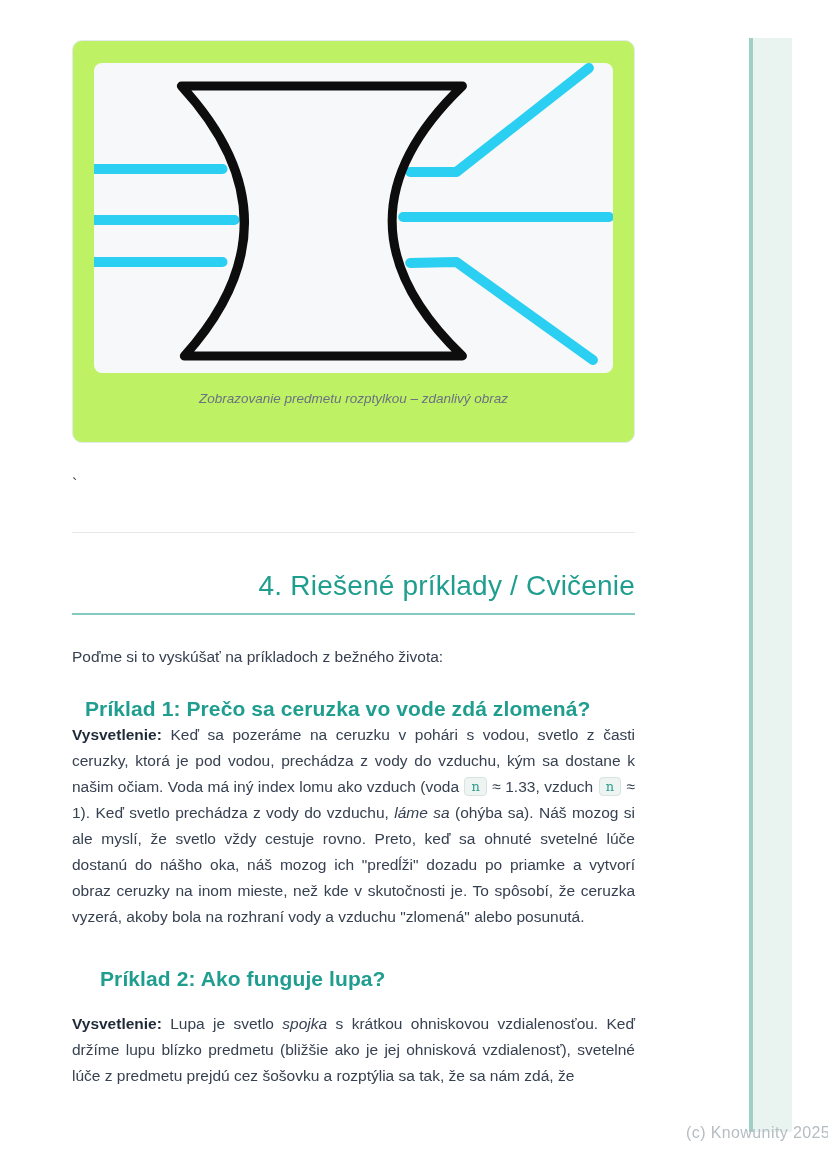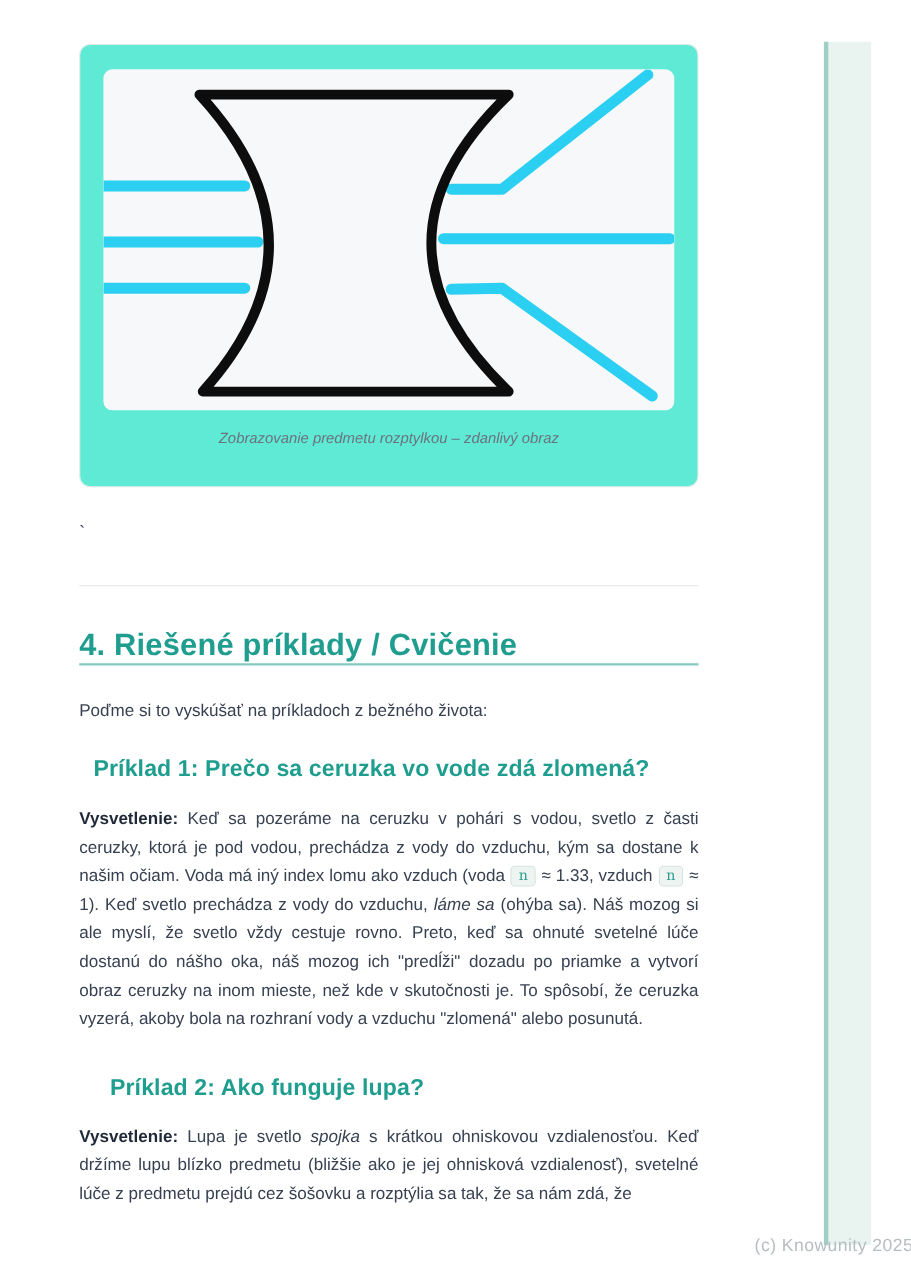--- a/index.html
+++ b/index.html
@@ -11,21 +11,21 @@
     position: relative;
   }
   .content {
     position: absolute;
     left: 72px; top: 0;
     width: 563px;
   }
   
   .figure-card {
     margin-top: 40px;
-    background: #5eead4;
+    background: #bef264;
     border: 1px solid #e2ebe9;
     border-radius: 10px;
     padding: 22px 21px 34px 21px;
   }
   .figure-image {
     background: #f7f8fa;
     border-radius: 8px;
     height: 310px;
     overflow: hidden;
   }
@@ -47,42 +47,43 @@
   .divider {
     margin-top: 37px;
     border: none;
     border-top: 1px solid #e5e7eb;
     height: 0;
   }
   h2.section-title {
     margin-top: 36px;
     font-size: 28px;
     line-height: 34px;
-    font-weight: 700;
+    font-weight: 400;
     color: #1f9e8f;
+    padding-bottom: 10px;
     border-bottom: 2px solid rgba(31,158,143,0.55);
     letter-spacing: 0.2px;
+    text-align: right;
   }
   p.intro {
     margin-top: 31px;
     font-size: 15.5px;
     line-height: 22px;
     color: #374151;
   }
   h3.example-title {
     font-size: 21px;
     line-height: 26px;
     font-weight: 700;
     color: #1f9e8f;
     letter-spacing: 0.1px;
   }
   h3.example-title.first { margin-top: 28px; margin-left: 13px; }
   h3.example-title.second { margin-top: 36px; margin-left: 28px; }
   p.body-text {
-    margin-top: 20px;
     font-size: 15.5px;
     line-height: 26px;
     color: #374151;
     text-align: justify;
   }
   p.body-text.second { margin-top: 19px; }
   .label-bold { font-weight: 700; color: #1f2937; }
   .italic { font-style: italic; }
   .chip {
     display: inline-block;

